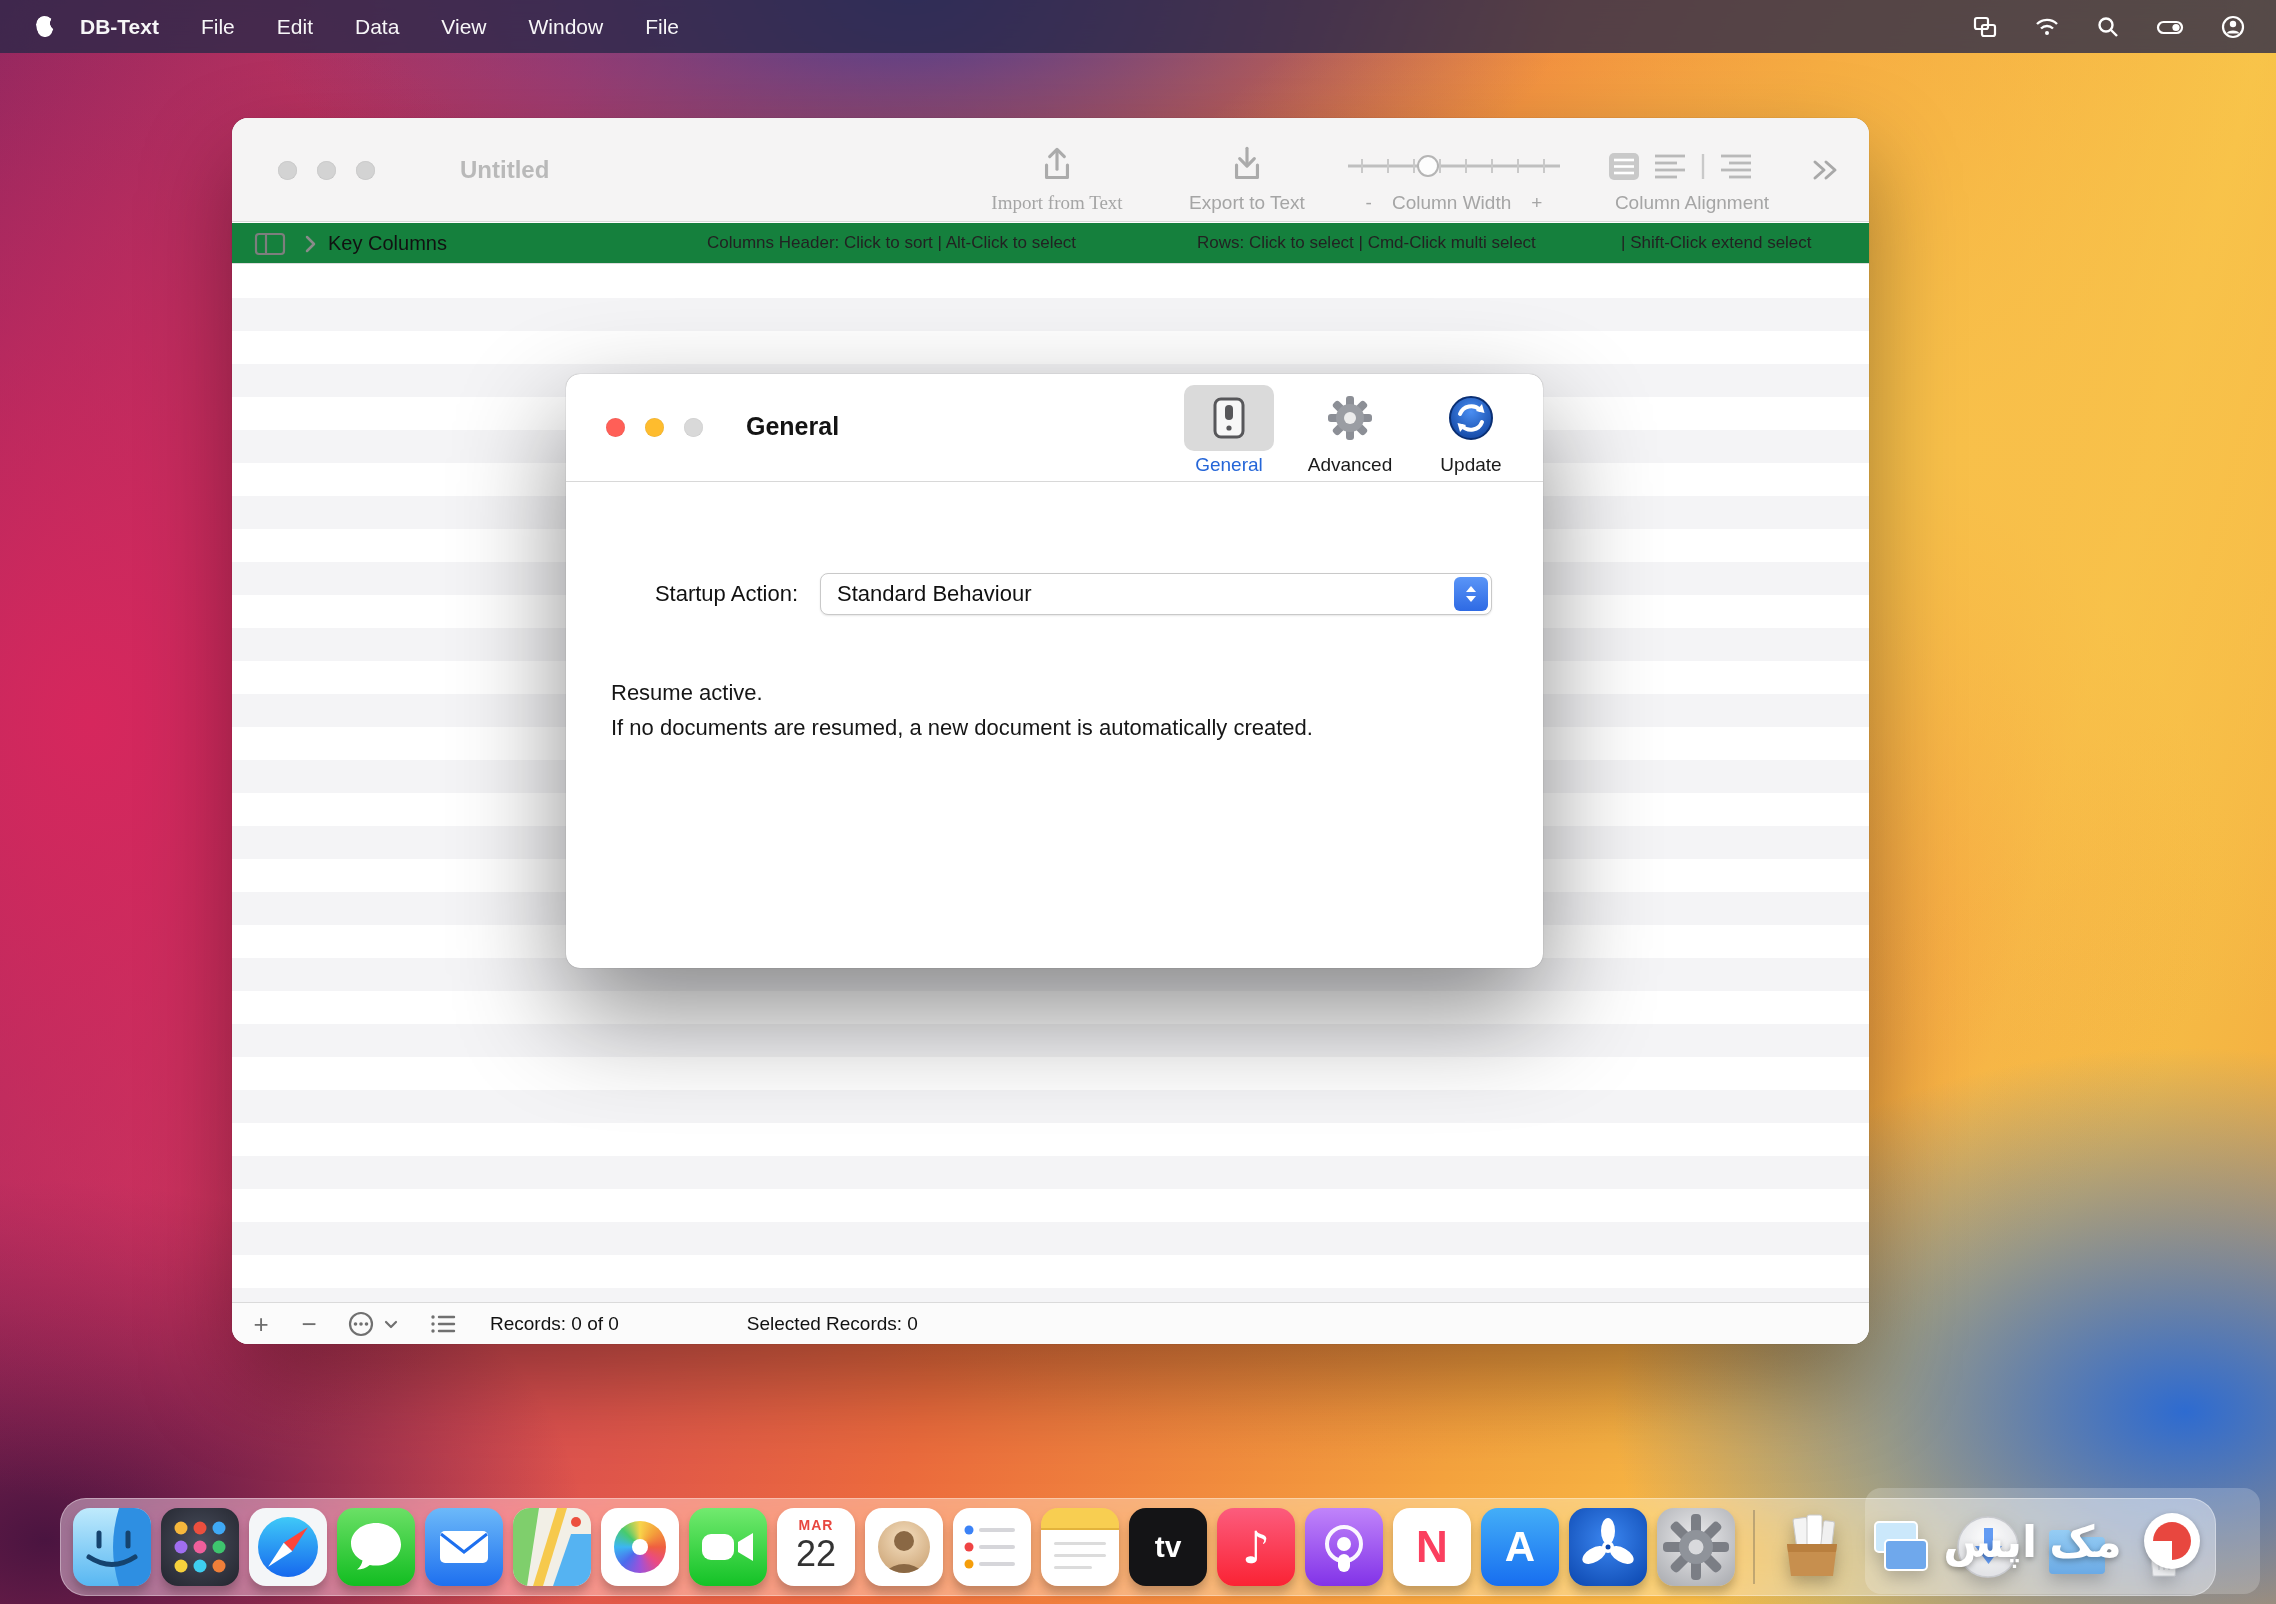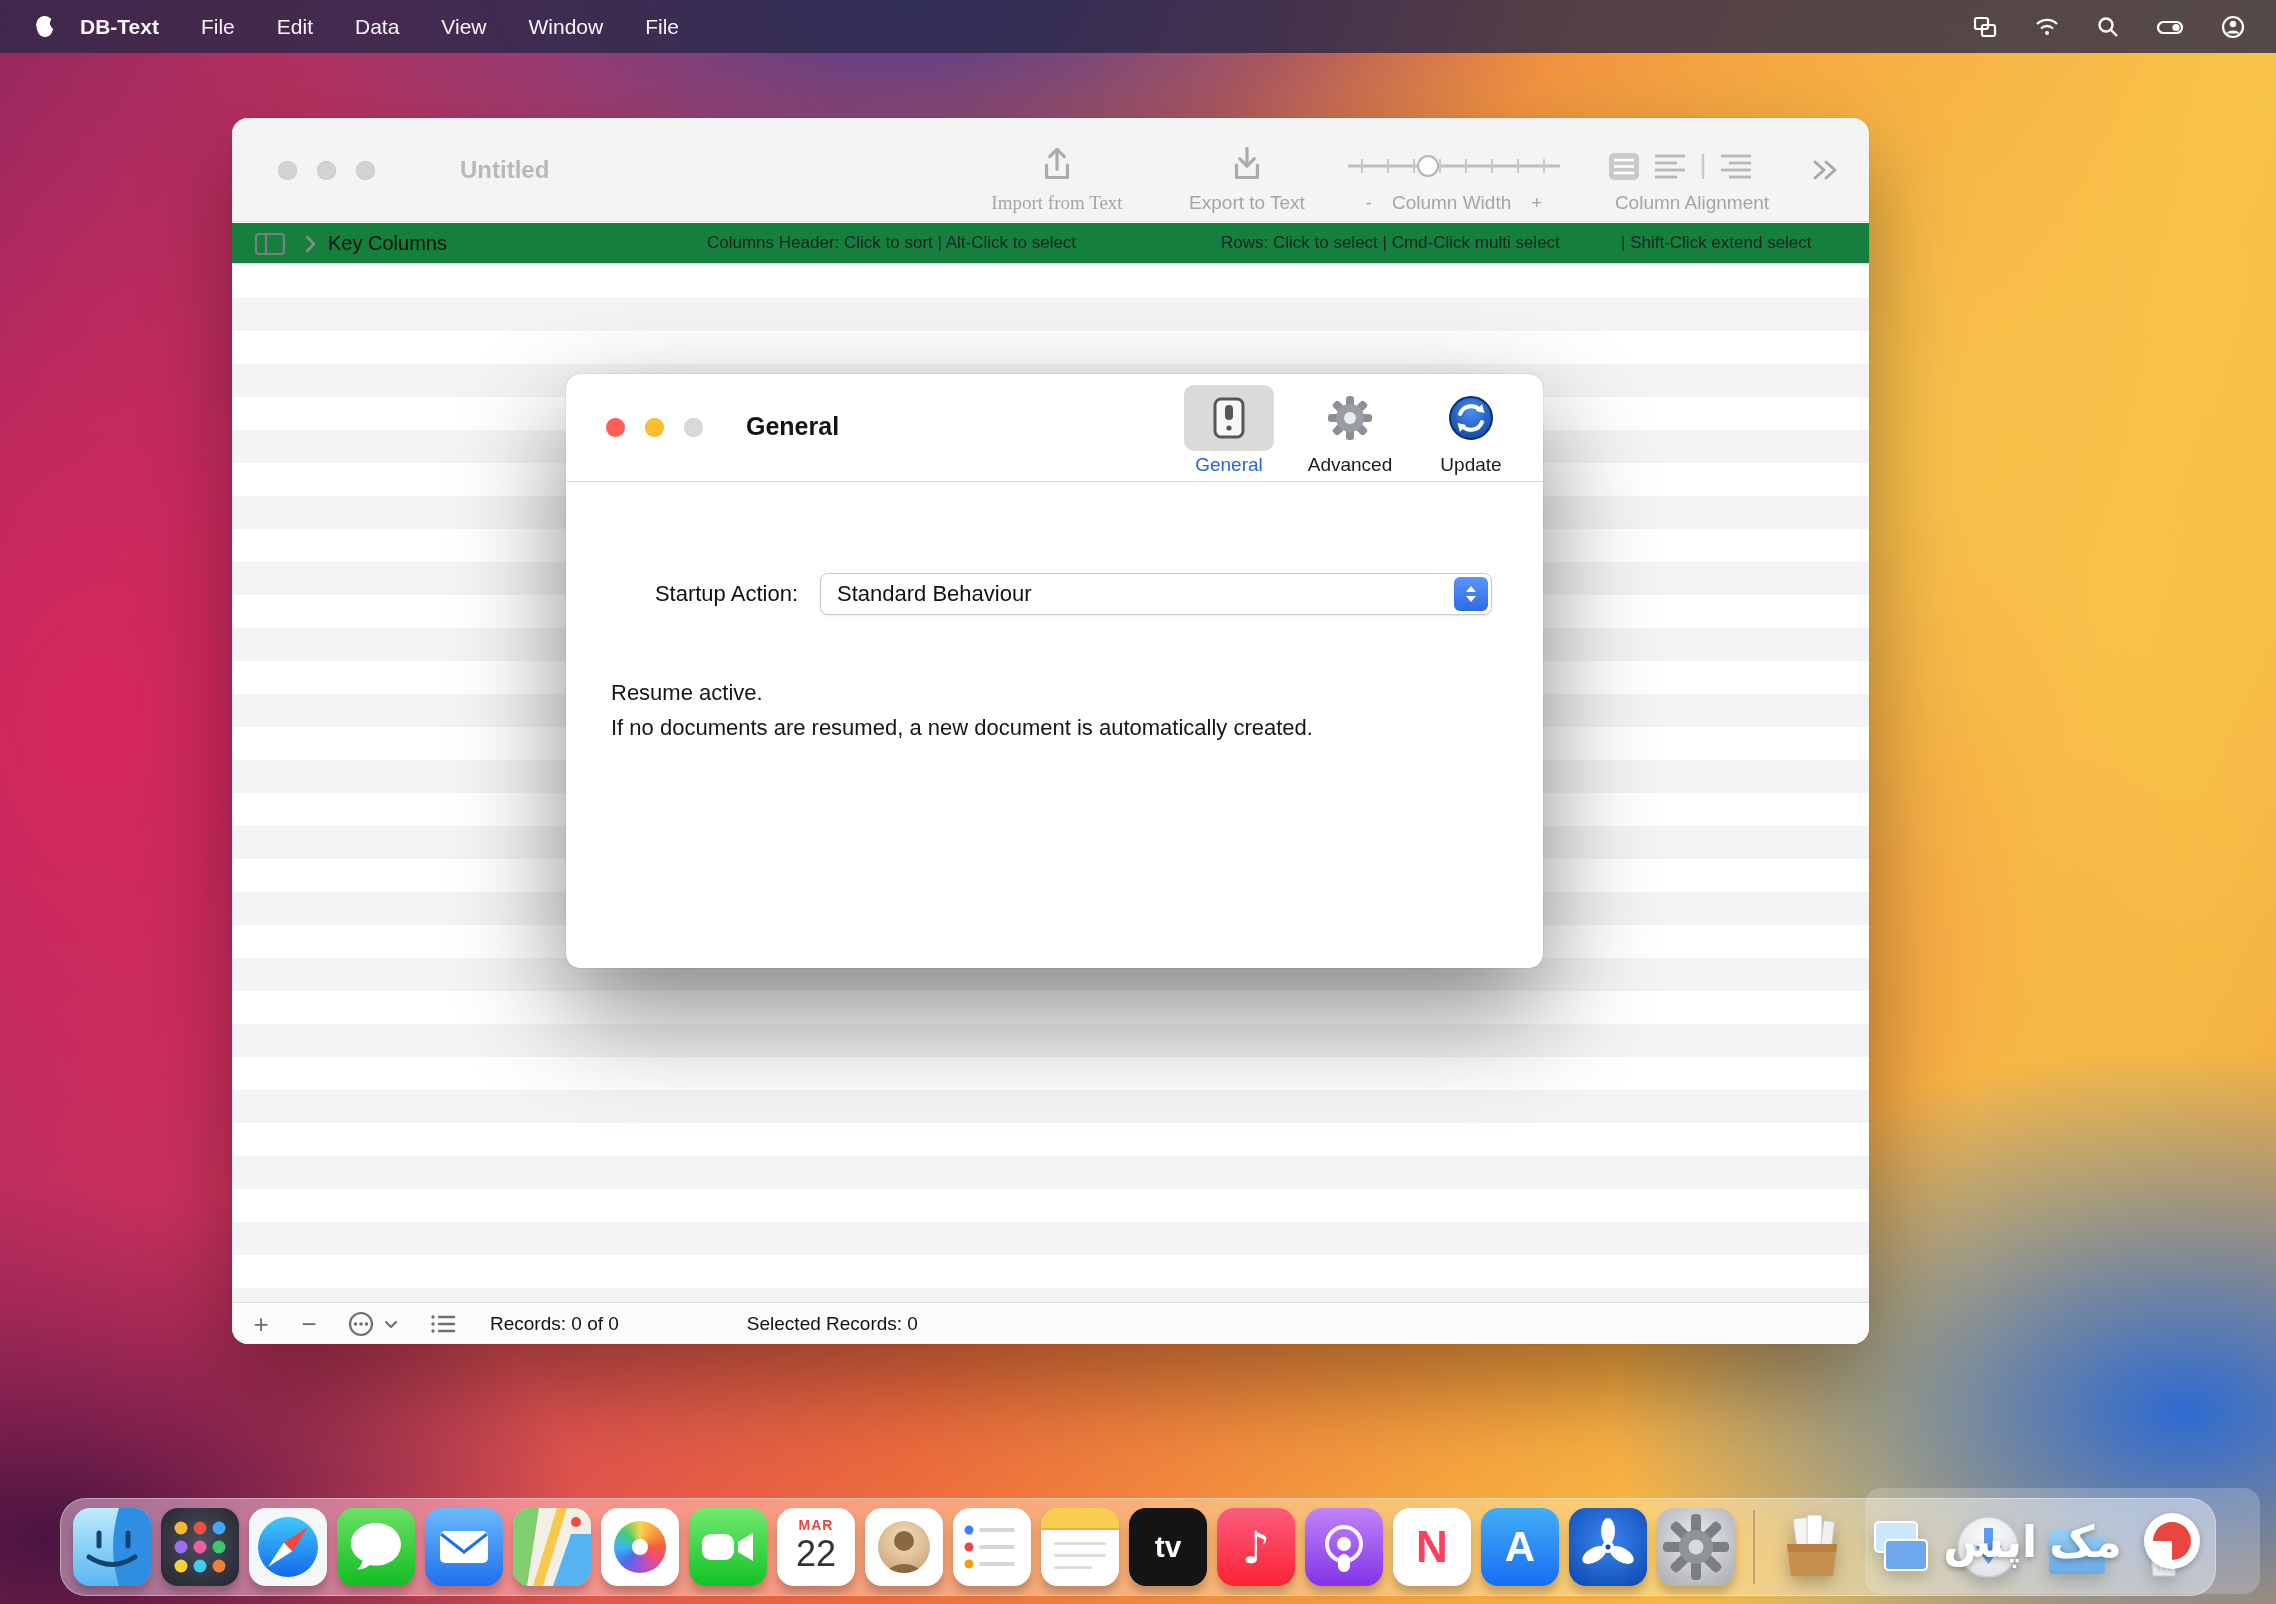--- a/index.html
+++ b/index.html
@@ -56,21 +56,21 @@
   .tb-label { font-size:19px; margin-top:4px; white-space:nowrap; }
   .tb-width-label { display:flex; justify-content:center; gap:20px; font-size:19px; margin-top:4px; }
   .mw-overflow { position:absolute; right:26px; top:34px; }
   
   .mw-keybar { position:absolute; top:105px; left:0; right:0; height:41px;
     background:#15803d; border-bottom:1px solid #dcdcdc; font-size:17px; color:#222; }
   .kb-sidebar-icon { position:absolute; left:22px; top:9px; }
   .kb-chevron { position:absolute; left:70px; top:11px; }
   .kb-title { position:absolute; left:96px; top:0; line-height:40px; font-size:20px; color:#111; }
   .kb-hint1 { position:absolute; left:475px; top:0; line-height:40px; white-space:nowrap; }
-  .kb-hint2 { position:absolute; left:965px; top:0; line-height:40px; white-space:nowrap;margin-left:24px; }
+  .kb-hint2 { position:absolute; left:965px; top:0; line-height:40px; white-space:nowrap; }
   .kb-hint3 { position:absolute; left:1389px; top:0; line-height:40px; white-space:nowrap; }
   
   .table-area { position:absolute; top:147px; left:0; right:0; bottom:42px;
     background:repeating-linear-gradient(180deg,#ffffff 0 33px,#f4f4f6 33px 66px); }
   
   .mw-statusbar { position:absolute; left:0; right:0; bottom:0; height:42px;
     background:#fbfbfb; border-top:1px solid #dadada; border-radius:0 0 16px 16px;
     display:flex; align-items:center; font-size:19px; color:#111; }
   .sb-btn { color:#6f6f6f; font-size:26px; line-height:26px; width:26px; text-align:center; }
   .sb-plus { margin-left:16px; }

